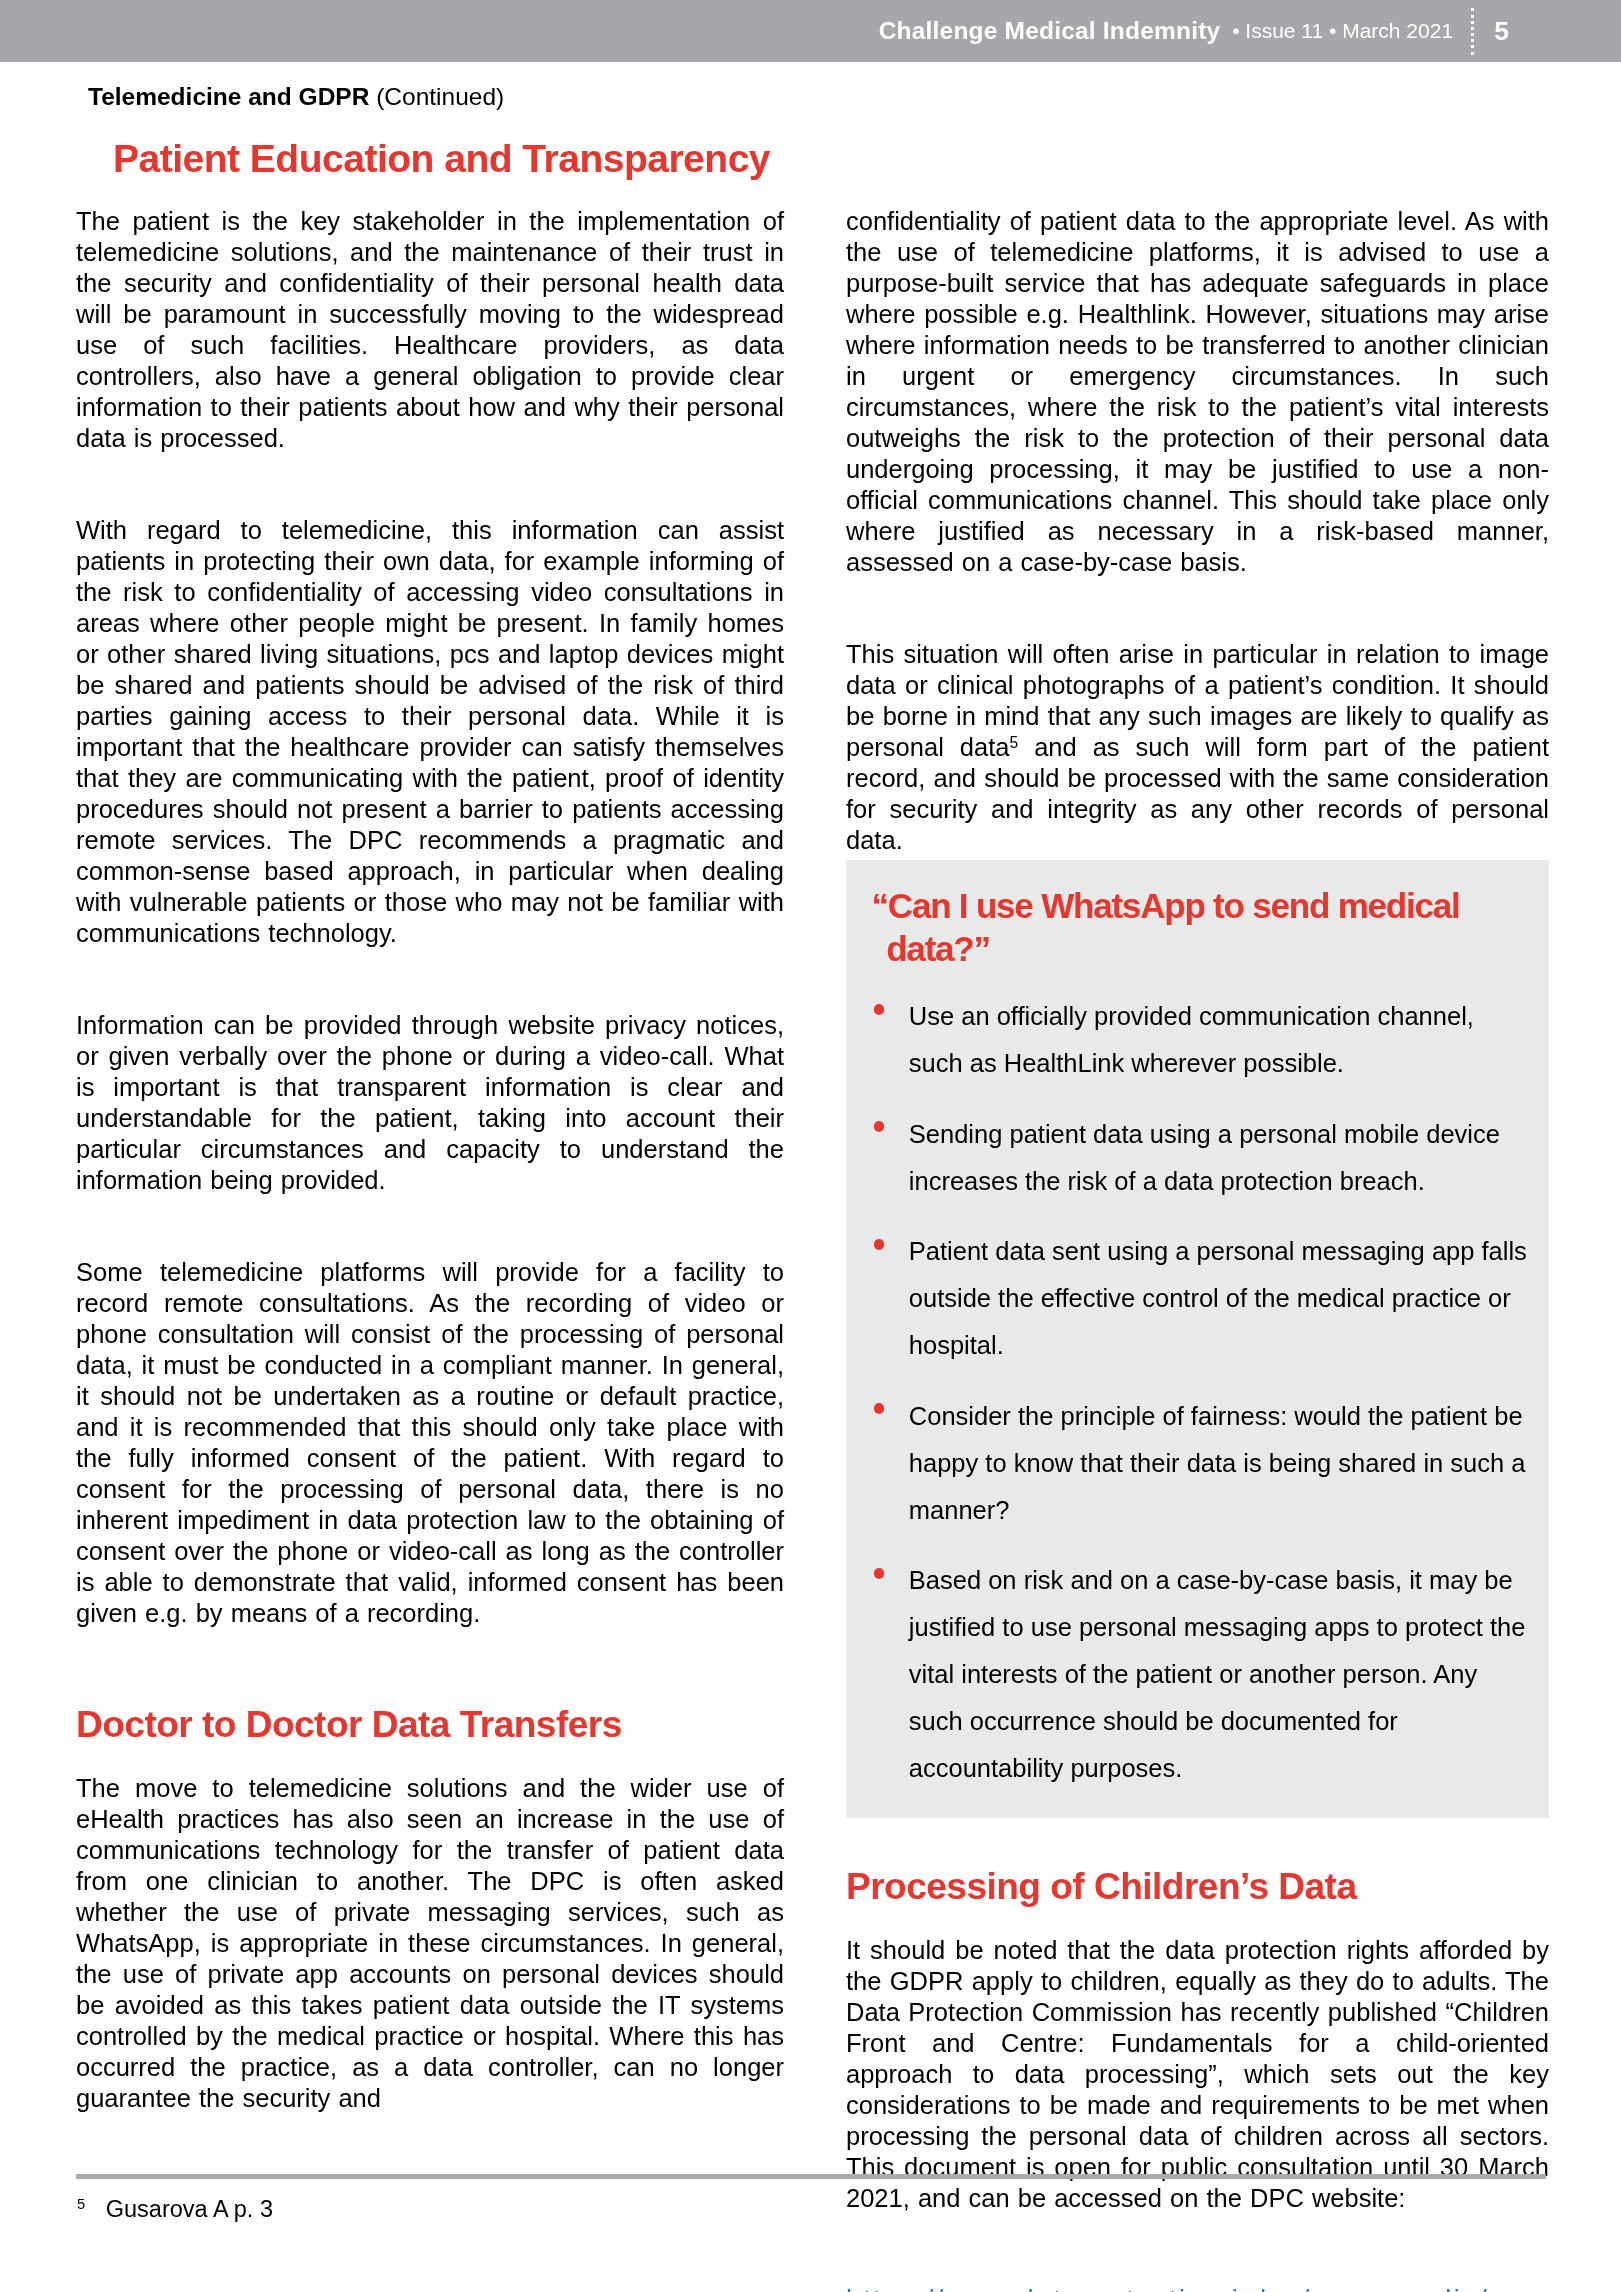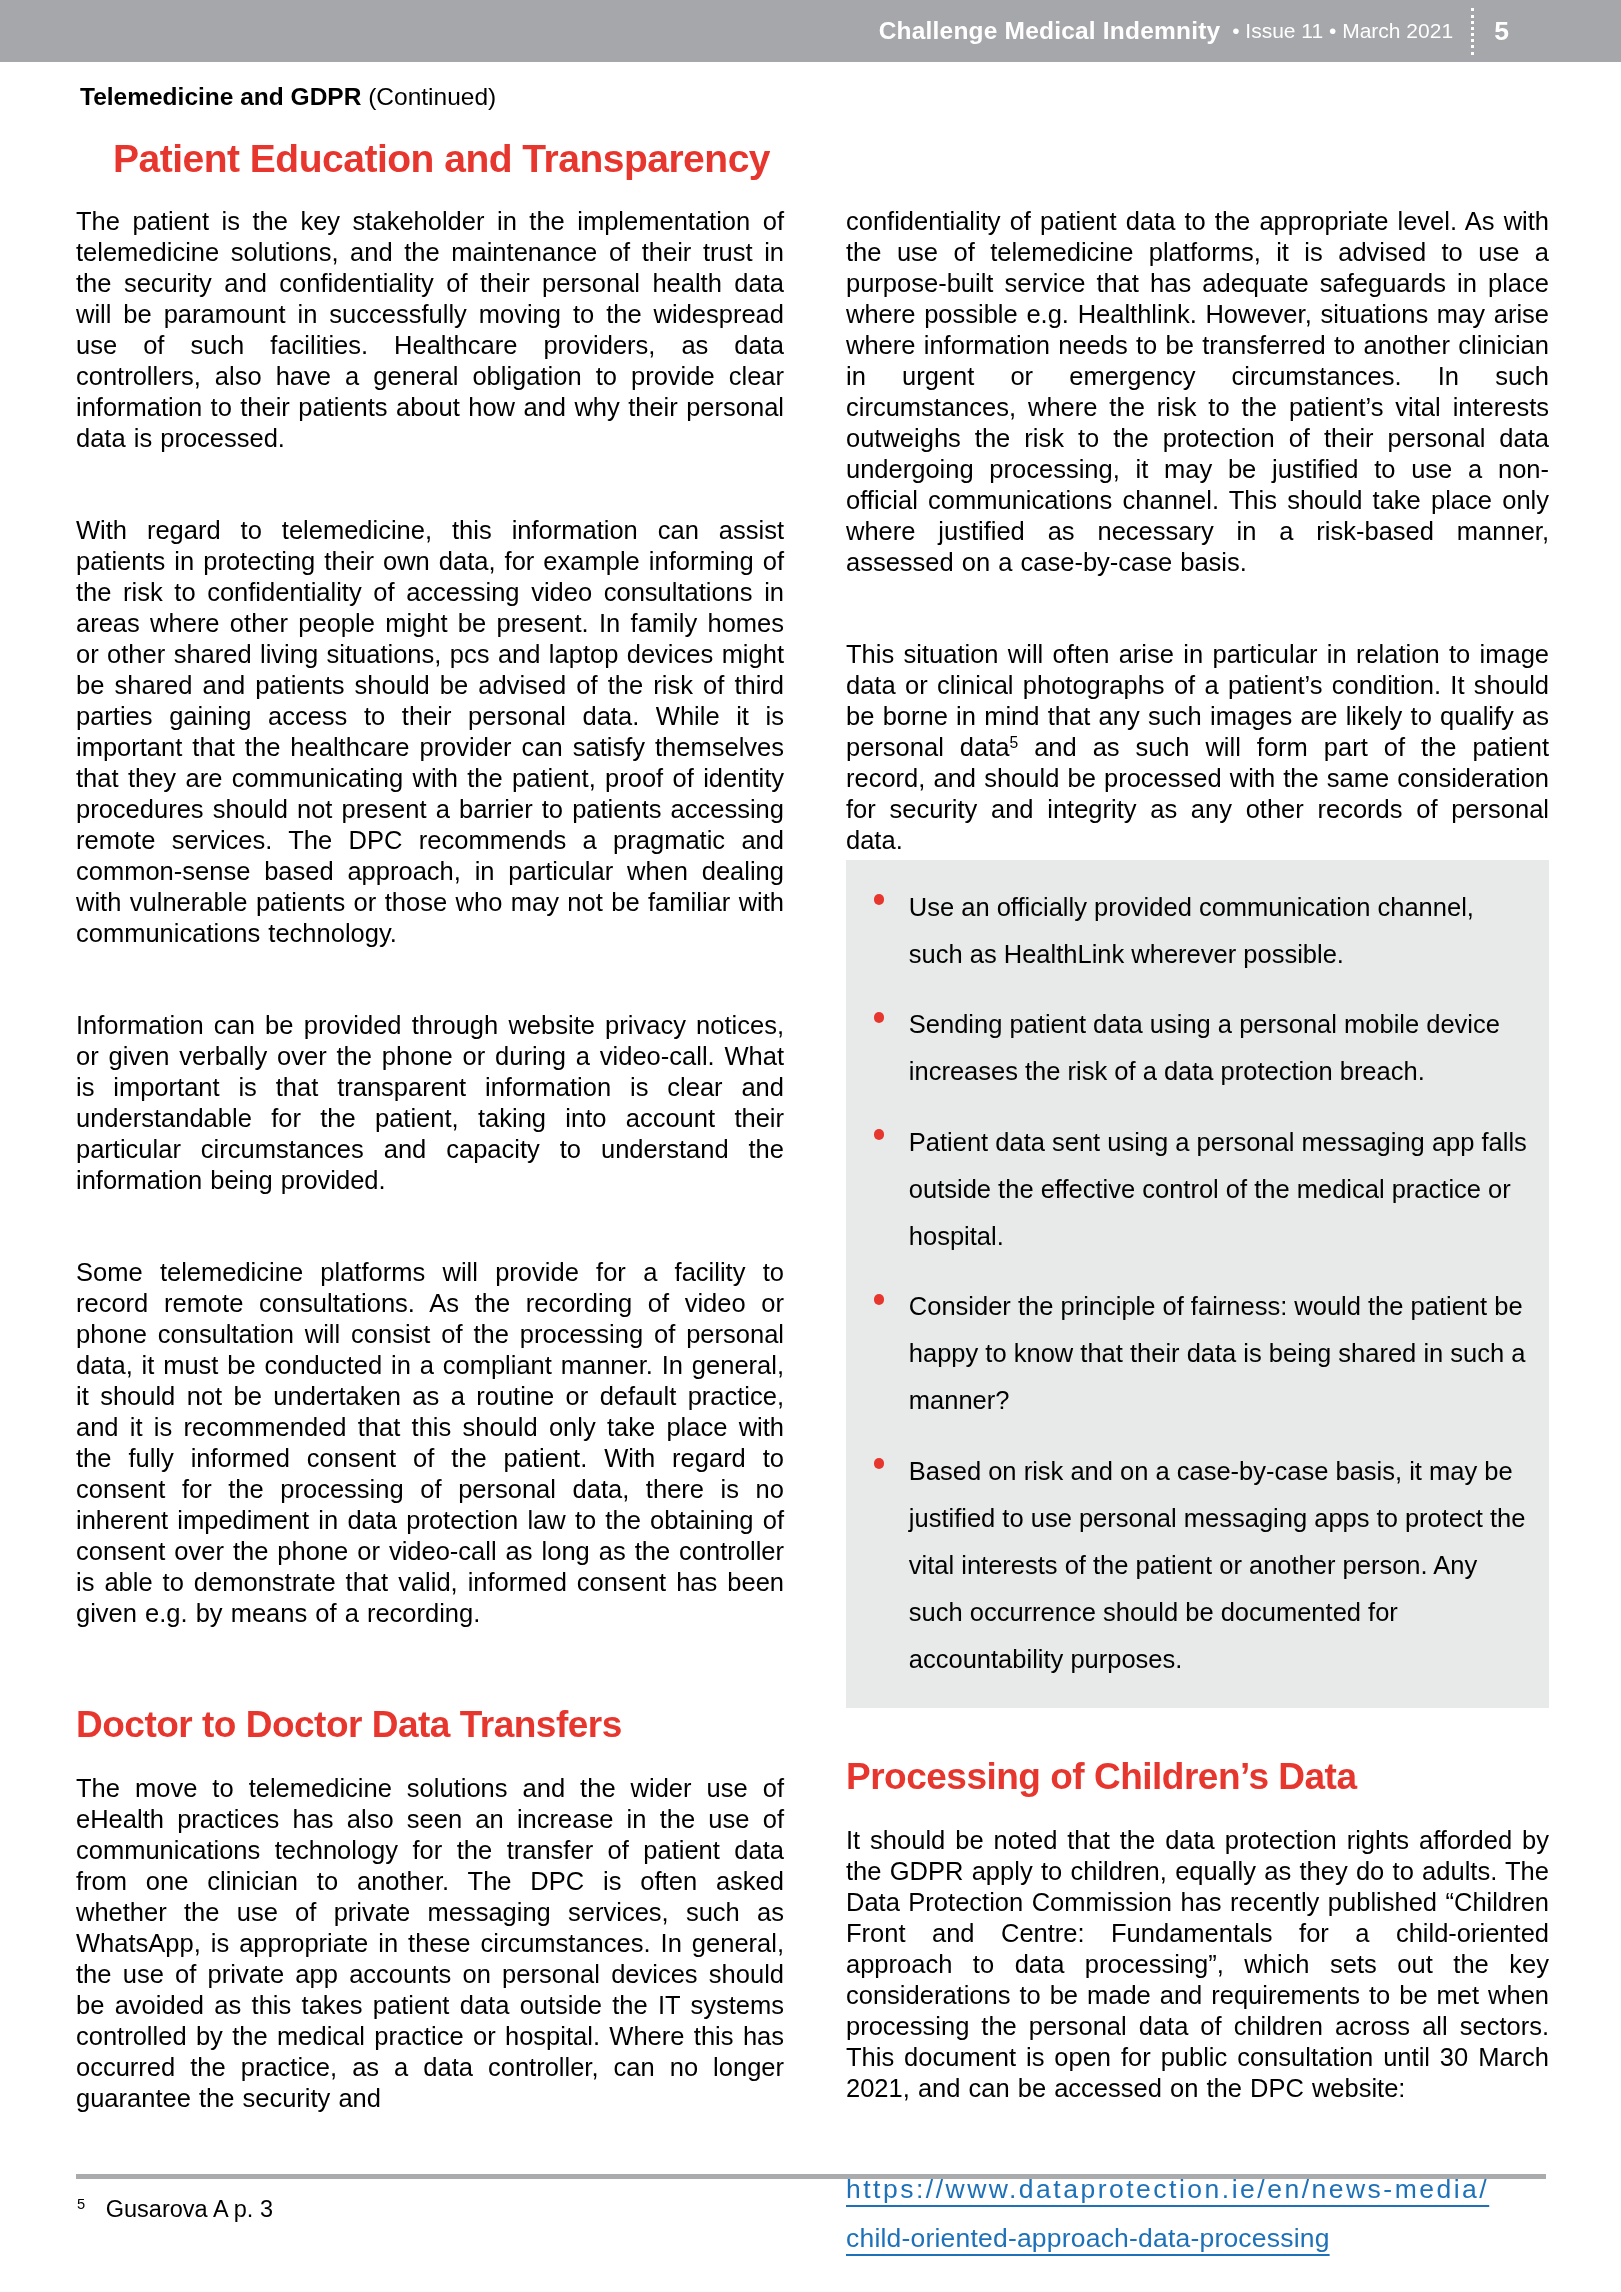--- a/index.html
+++ b/index.html
@@ -13,21 +13,21 @@
     background:#a5a7aa; color:#fff;
     display:flex; align-items:center; justify-content:flex-end;
     padding-right:112px; box-sizing:border-box;
   }
   .topbar .brand { font-weight:bold; font-size:24.5px; letter-spacing:0.2px; }
   .topbar .meta  { font-size:21px; margin-left:11.8px; }
   .topbar .dots  { height:47px; border-left:3.9px dotted #ffffff; margin:0 20.6px 0 17.6px; }
   .topbar .pagenum { font-weight:bold; font-size:26.5px; }
 
   
-  .cont-line { position:absolute; left:80px; top:82px; font-size:24.5px; line-height:29px; }
+  .cont-line { position:absolute; left:88px; top:82px; font-size:24.5px; line-height:29px; }
   .cont-bold { font-weight:bold; }
 
   
   .red { color:#e7362e; }
   .h1 {
     position:absolute; left:75px; top:135px;
     font-size:39px; line-height:47px; font-weight:bold; letter-spacing:-0.5px;
     white-space:nowrap;
     margin-left:38px;
   }
@@ -108,20 +108,21 @@
   <p>Some telemedicine platforms will provide for a facility to record remote consultations. As the recording of video or phone consultation will consist of the processing of personal data, it must be conducted in a compliant manner. In general, it should not be undertaken as a routine or default practice, and it is recommended that this should only take place with the fully informed consent of the patient. With regard to consent for the processing of personal data, there is no inherent impediment in data protection law to the obtaining of consent over the phone or video-call as long as the controller is able to demonstrate that valid, informed consent has been given e.g. by means of a recording.</p>
   <div class="h2 red">Doctor to Doctor Data Transfers</div>
   <p>The move to telemedicine solutions and the wider use of eHealth practices has also seen an increase in the use of communications technology for the transfer of patient data from one clinician to another. The DPC is often asked whether the use of private messaging services, such as WhatsApp, is appropriate in these circumstances. In general, the use of private app accounts on personal devices should be avoided as this takes patient data outside the IT systems controlled by the medical practice or hospital. Where this has occurred the practice, as a data controller, can no longer guarantee the security and</p>
 </div>
 
 <div class="col col-right">
   <p>confidentiality of patient data to the appropriate level. As with the use of telemedicine platforms, it is advised to use a purpose-built service that has adequate safeguards in place where possible e.g. Healthlink. However, situations may arise where information needs to be transferred to another clinician in urgent or emergency circumstances. In such circumstances, where the risk to the patient’s vital interests outweighs the risk to the protection of their personal data undergoing processing, it may be justified to use a non-official communications channel. This should take place only where justified as necessary in a risk-based manner, assessed on a case-by-case basis.</p>
   <p><span>This situation will often arise in particular in relation to image data or clinical photographs of a patient’s condition. It should be borne in mind that any such images are likely to qualify as personal data</span><sup class="inline-sup">5</sup><span> and as such will form part of the patient record, and should be processed with the same consideration for security and integrity as any other records of personal data.</span></p>
 
   <div class="box">
+    <div class="box-heading">“Can I use WhatsApp to send medical data?”</div>
     <div class="bullet">
       <span class="dot"></span>
       <span class="bullet-text">Use an officially provided communication channel, such as HealthLink wherever possible.</span>
     </div>
     <div class="bullet">
       <span class="dot"></span>
       <span class="bullet-text">Sending patient data using a personal mobile device increases the risk of a data protection breach.</span>
     </div>
     <div class="bullet">
       <span class="dot"></span>

